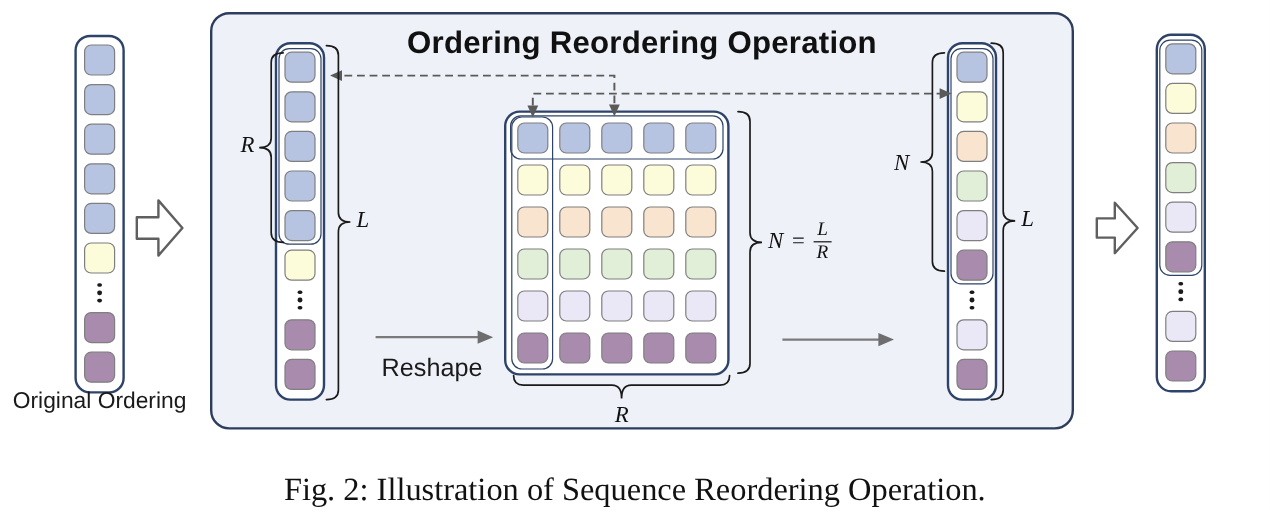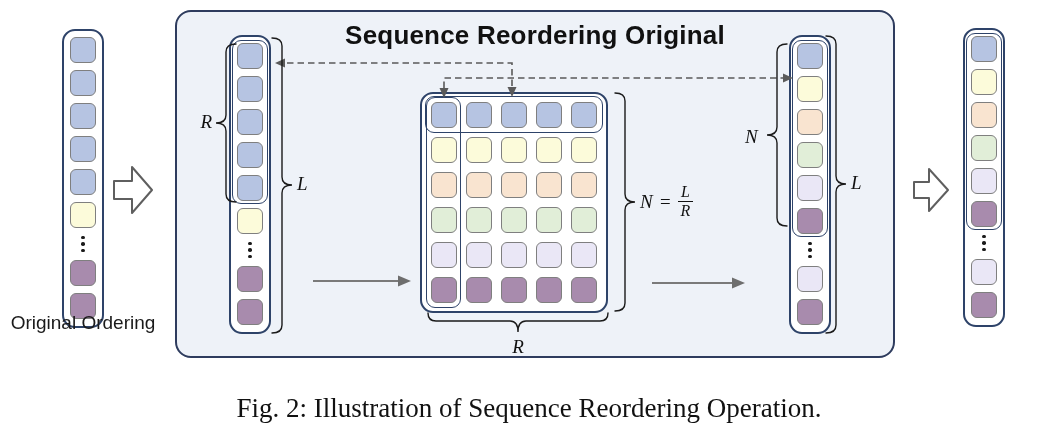--- a/index.html
+++ b/index.html
@@ -32,21 +32,21 @@
   .caption{position:absolute;left:0;top:393px;width:1058px;text-align:center;
            font-family:"Liberation Serif","DejaVu Serif",serif;font-size:27px;color:#111;}
   svg.overlay{position:absolute;left:0;top:0;width:1058px;height:434px;pointer-events:none;}
 </style>
 </head>
 <body>
 
 <div class="canvas">
 
   <div class="panel"></div>
-  <div class="title">Sequence Reordering Original</div>
+  <div class="title">Ordering Reordering Operation</div>
 
   <div class="col" style="left:62px;top:29px">
       <div class="sq" style="background: rgb(182, 196, 226);"></div>
       <div class="sq" style="background: rgb(182, 196, 226);"></div>
       <div class="sq" style="background: rgb(182, 196, 226);"></div>
       <div class="sq" style="background: rgb(182, 196, 226);"></div>
       <div class="sq" style="background: rgb(182, 196, 226);"></div>
       <div class="sq" style="background: rgb(252, 251, 218);"></div>
       <div class="dots">
         <i></i>
@@ -182,17 +182,18 @@
 
   <div class="formula">
     <span>N</span>
     <span>=</span>
     <span class="frac">
       <span>L</span>
       <span class="den">R</span>
     </span>
   </div>
 
+  <div class="lbl op-lbl" style="left:310px;top:295px;width:100px">Reshape</div>
 
-  <div class="lbl sans-lbl" style="left:0px;top:312px;width:166px">Original Ordering</div>
+  <div class="lbl sans-lbl" style="left:0px;top:324px;width:166px">Original Ordering</div>
 
   <div class="caption">Fig. 2: Illustration of Sequence Reordering Operation.</div>
 </div>
 
 </body></html>

